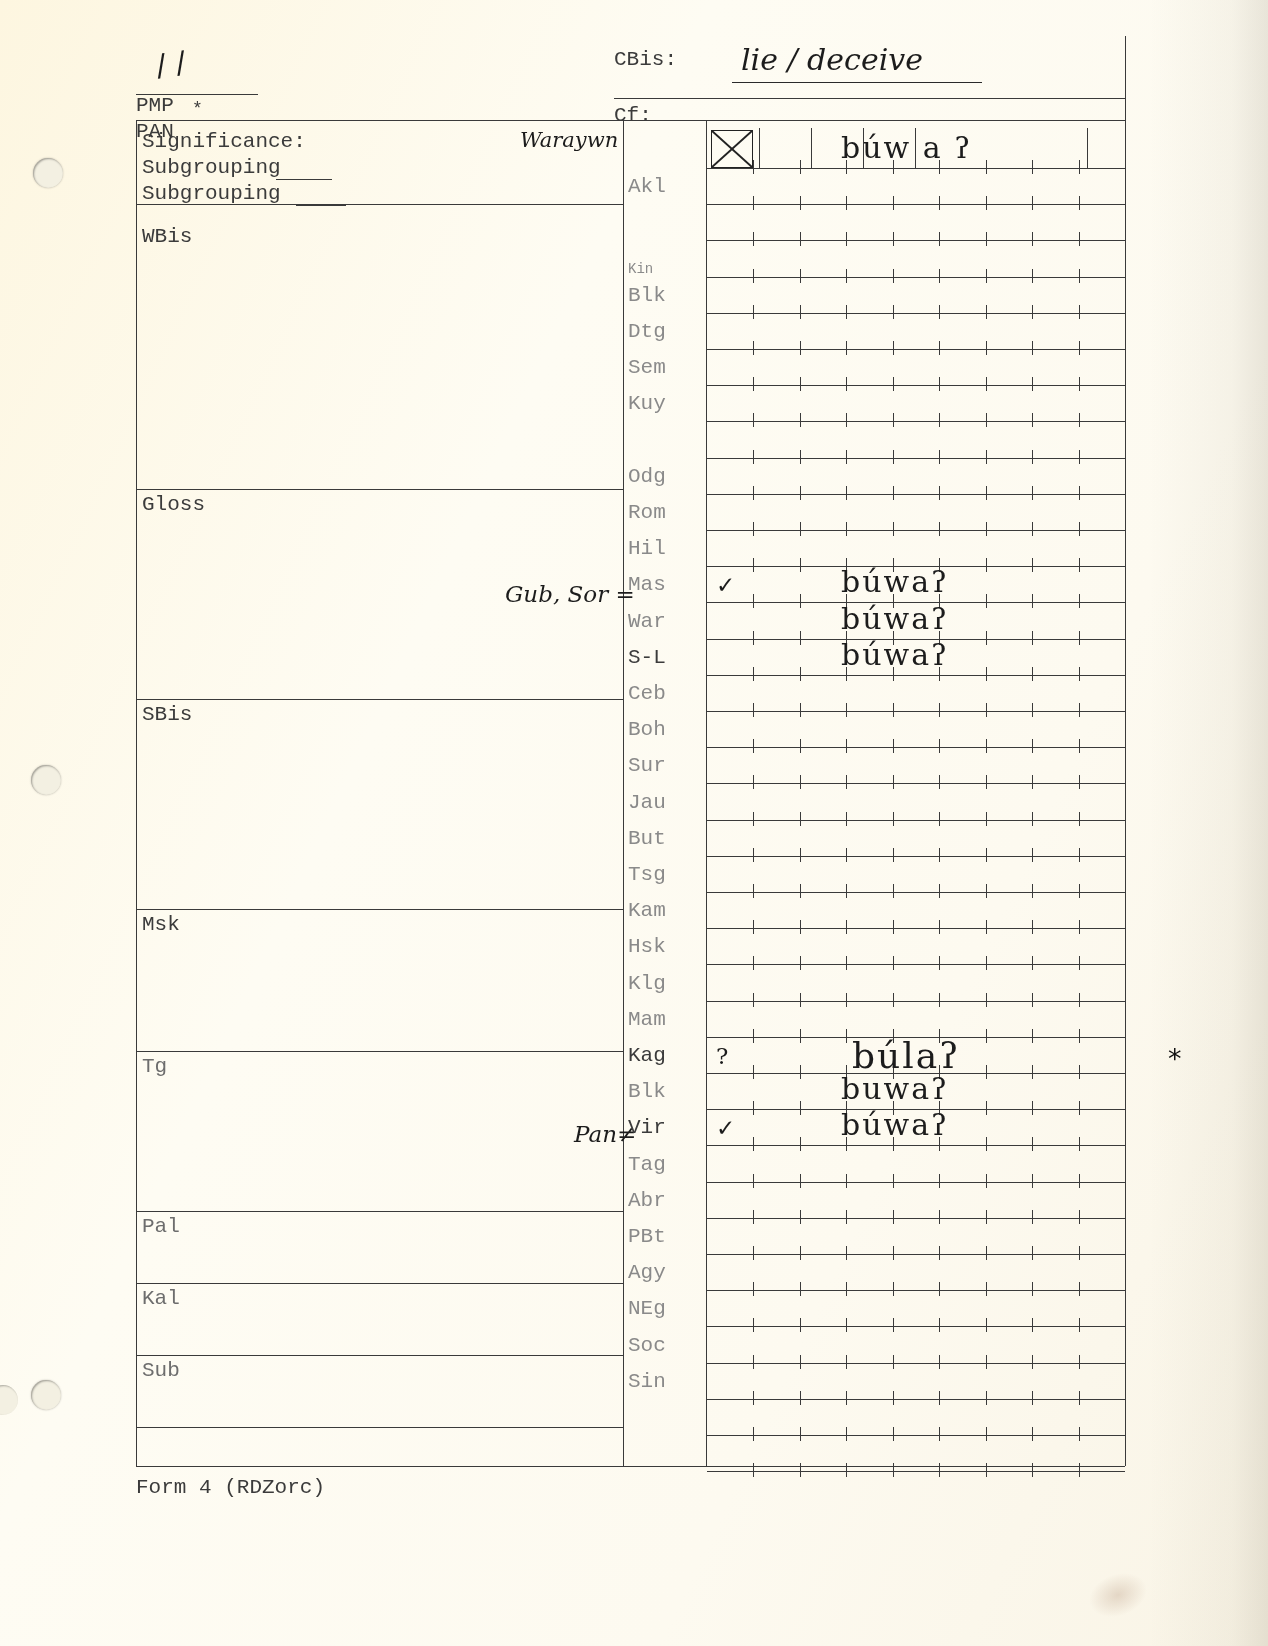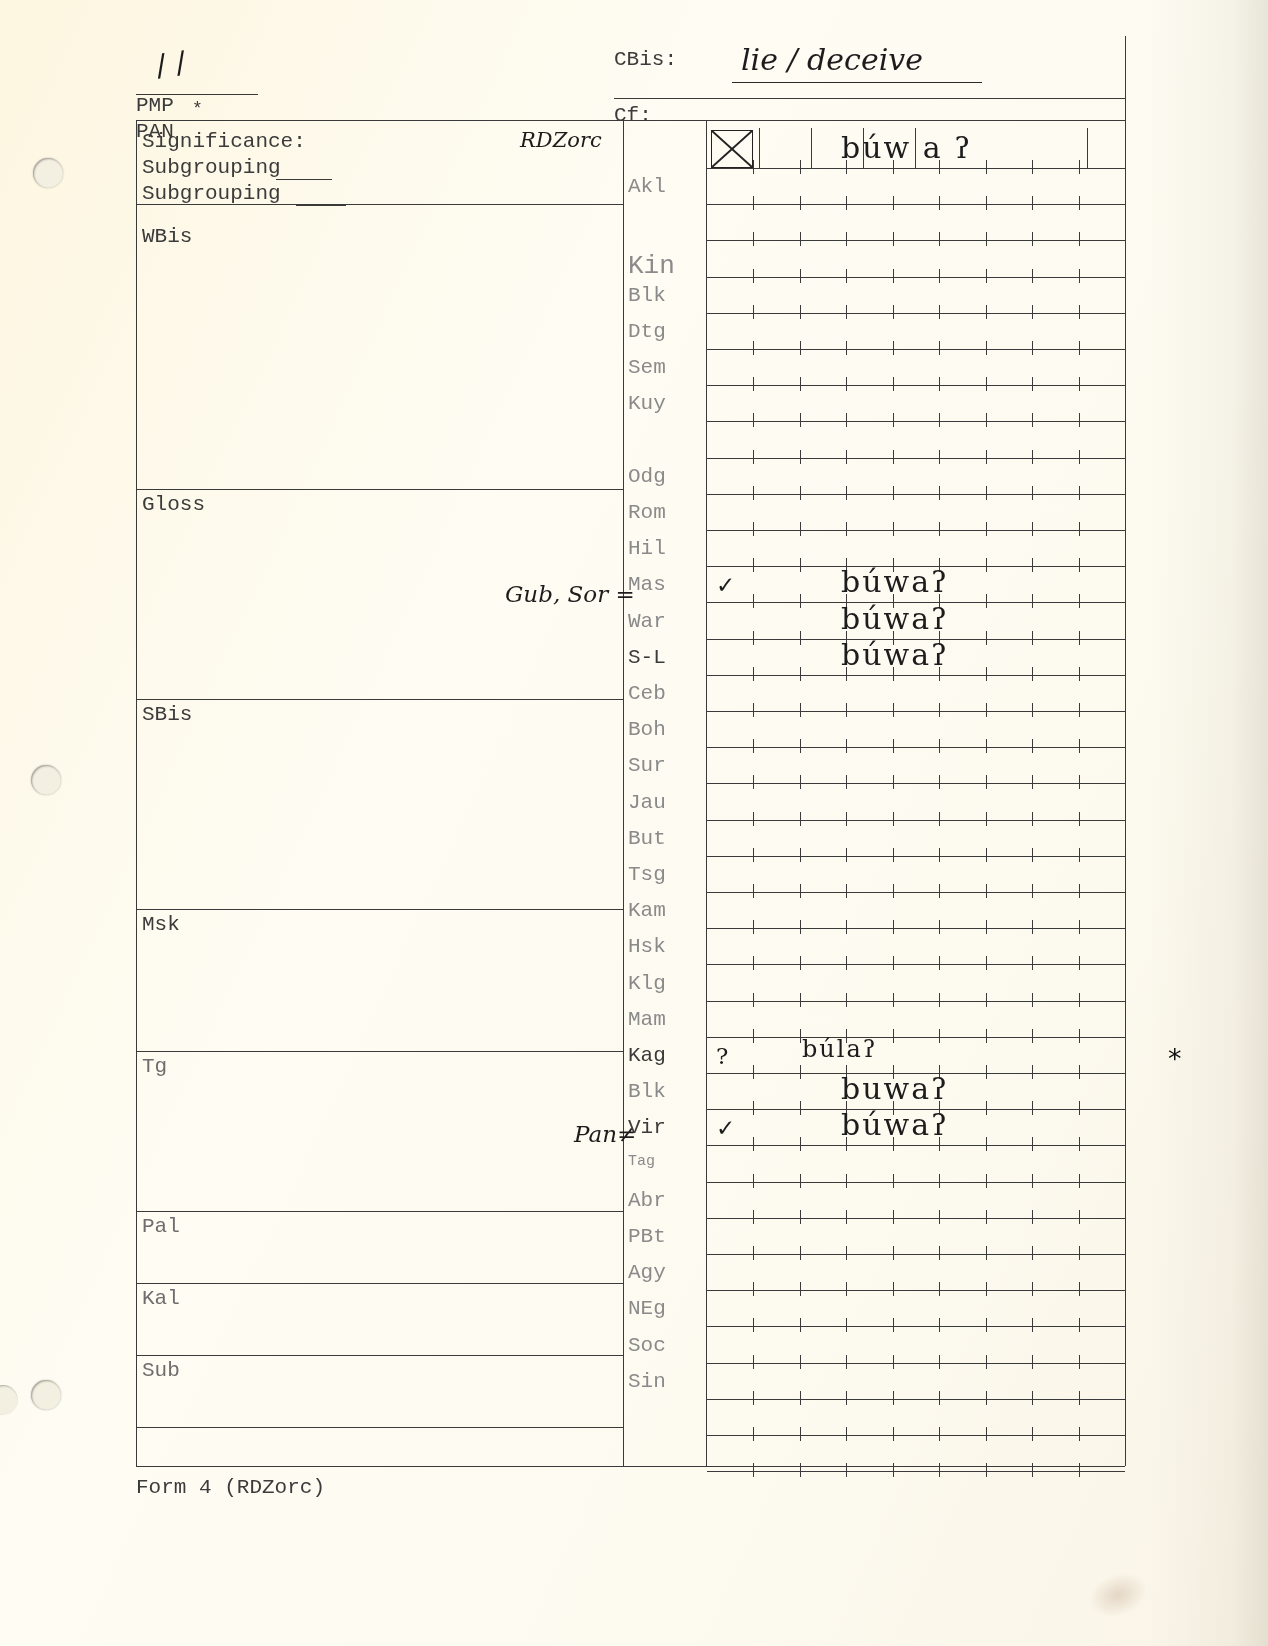--- a/index.html
+++ b/index.html
@@ -121,21 +121,21 @@
   <div class="gloss-underline" style="left:596px; top:46px; width:250px;"></div>
 
   <div class="txt" style="left:478px; top:68px; font-size:21px;">Cf:</div>
 
   <div class="txt" style="left:6px; top:94px; font-size:21px;">Significance:</div>
   <div class="txt" style="left:6px; top:120px; font-size:21px;">Subgrouping</div>
   <div class="ln hline" style="left:140px; top:143px; width:56px;"></div>
   <div class="txt" style="left:6px; top:146px; font-size:21px;">Subgrouping</div>
   <div class="ln hline" style="left:160px; top:169px; width:50px;"></div>
 
-  <div class="hand hand-cursive" style="left:384px; top:92px; font-size:21px;">RDZorc</div>
+  <div class="hand hand-cursive" style="left:384px; top:92px; font-size:21px;">Waraywn</div>
 
   <div class="hand hand-cursive" style="left:369px; top:545px; font-size:23px;">Gub, Sor =</div>
 
   <div class="hand hand-cursive" style="left:438px; top:1085px; font-size:23px;">Pan≠</div>
 
   <div id="group-layer">
       <div class="txt" style="left: 6px; top: 189px; font-size: 21px;">WBis</div>
       <div class="txt" style="left: 6px; top: 457px; font-size: 21px;">Gloss</div>
       <div class="ln hline" style="left: 0px; top: 453px; width: 487px;"></div>
       <div class="txt" style="left: 6px; top: 667px; font-size: 21px;">SBis</div>
@@ -182,21 +182,21 @@
       <div class="tickrow" style="left: 571px; top: 196.4px; width: 418px;">
         <div class="tick" style="left: 46px;"></div>
         <div class="tick" style="left: 93px;"></div>
         <div class="tick" style="left: 139px;"></div>
         <div class="tick" style="left: 186px;"></div>
         <div class="tick" style="left: 232px;"></div>
         <div class="tick" style="left: 279px;"></div>
         <div class="tick" style="left: 325px;"></div>
         <div class="tick" style="left: 372px;"></div>
       </div>
-      <div class="txt fadedmore" style="left: 492px; top: 215px; font-size: 26px;">Kin</div>
+      <div class="txt fadedmore" style="left: 492px; top: 225px; font-size: 14px;">Kin</div>
       <div class="ln hline" style="left: 571px; top: 240.6px; width: 418px;"></div>
       <div class="tickrow" style="left: 571px; top: 232.6px; width: 418px;">
         <div class="tick" style="left: 46px;"></div>
         <div class="tick" style="left: 93px;"></div>
         <div class="tick" style="left: 139px;"></div>
         <div class="tick" style="left: 186px;"></div>
         <div class="tick" style="left: 232px;"></div>
         <div class="tick" style="left: 279px;"></div>
         <div class="tick" style="left: 325px;"></div>
         <div class="tick" style="left: 372px;"></div>
@@ -462,21 +462,21 @@
         <div class="tick" style="left: 46px;"></div>
         <div class="tick" style="left: 93px;"></div>
         <div class="tick" style="left: 139px;"></div>
         <div class="tick" style="left: 186px;"></div>
         <div class="tick" style="left: 232px;"></div>
         <div class="tick" style="left: 279px;"></div>
         <div class="tick" style="left: 325px;"></div>
         <div class="tick" style="left: 372px;"></div>
       </div>
       <div class="hand" style="left: 580px; top: 1007px; font-size: 23px;">?</div>
-      <div class="hand" style="left: 666px; top: 999px; font-size: 24px; letter-spacing: 2px;">búlaʔ</div>
+      <div class="hand" style="left: 716px; top: 999px; font-size: 36px; letter-spacing: 2px;">búlaʔ</div>
       <div class="txt fadedmore" style="left: 492px; top: 1044.2px; font-size: 21px;">Blk</div>
       <div class="ln hline" style="left: 571px; top: 1073.2px; width: 418px;"></div>
       <div class="tickrow" style="left: 571px; top: 1065.2px; width: 418px;">
         <div class="tick" style="left: 46px;"></div>
         <div class="tick" style="left: 93px;"></div>
         <div class="tick" style="left: 139px;"></div>
         <div class="tick" style="left: 186px;"></div>
         <div class="tick" style="left: 232px;"></div>
         <div class="tick" style="left: 279px;"></div>
         <div class="tick" style="left: 325px;"></div>
@@ -490,21 +490,21 @@
         <div class="tick" style="left: 93px;"></div>
         <div class="tick" style="left: 139px;"></div>
         <div class="tick" style="left: 186px;"></div>
         <div class="tick" style="left: 232px;"></div>
         <div class="tick" style="left: 279px;"></div>
         <div class="tick" style="left: 325px;"></div>
         <div class="tick" style="left: 372px;"></div>
       </div>
       <div class="hand" style="left: 580px; top: 1079.4px; font-size: 23px;">✓</div>
       <div class="hand" style="left: 705px; top: 1071.4px; font-size: 30px; letter-spacing: 2px;">búwaʔ</div>
-      <div class="txt fadedmore" style="left: 492px; top: 1116.6px; font-size: 15px;">Tag</div>
+      <div class="txt fadedmore" style="left: 492px; top: 1116.6px; font-size: 21px;">Tag</div>
       <div class="ln hline" style="left: 571px; top: 1145.6px; width: 418px;"></div>
       <div class="tickrow" style="left: 571px; top: 1137.6px; width: 418px;">
         <div class="tick" style="left: 46px;"></div>
         <div class="tick" style="left: 93px;"></div>
         <div class="tick" style="left: 139px;"></div>
         <div class="tick" style="left: 186px;"></div>
         <div class="tick" style="left: 232px;"></div>
         <div class="tick" style="left: 279px;"></div>
         <div class="tick" style="left: 325px;"></div>
         <div class="tick" style="left: 372px;"></div>

